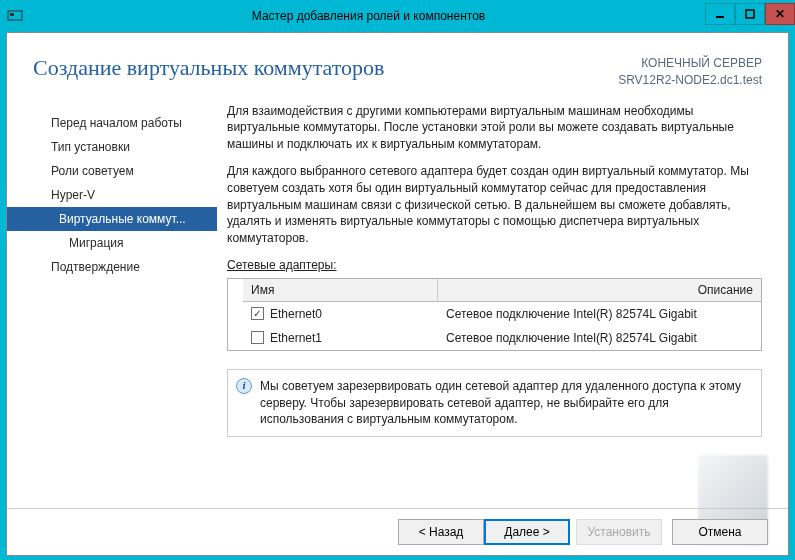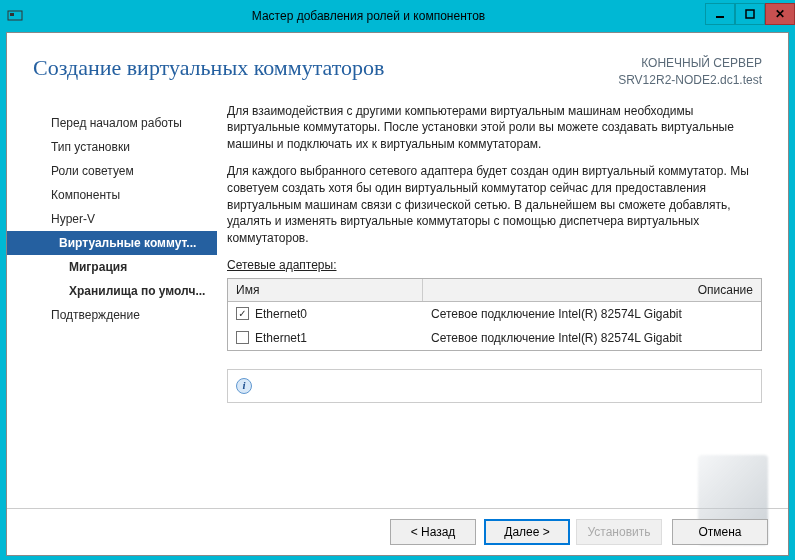--- a/index.html
+++ b/index.html
@@ -15,46 +15,46 @@
 
 .outer { margin:0 6px 6px 6px; height:524px; background:#fff; border:1px solid #888; position:relative; }
 
 .header { padding:22px 26px 14px 26px; display:flex; align-items:flex-start; }
 .header h1 { font-size:22px; font-weight:300; color:#2560a0; flex:1;font-family:Liberation Serif, serif; }
 .header .srv { text-align:right; font-size:12px; color:#5a6a78; line-height:1.4; }
 
 .body { display:flex; padding:0 26px 0 0; height:358px; }
 .nav { width:210px; padding-top:8px; }
 .nav-item { font-size:12px; padding:5px 0 5px 44px; color:#2a2a2a; cursor:pointer; white-space:nowrap; overflow:hidden; text-overflow:ellipsis; }
-.nav-item.l2 { padding-left:62px;font-weight:bold; }
+.nav-item.l2 { padding-left:62px; }
 .nav-item.sel { background:#2560a0; color:#fff; padding-left:52px; }
 .nav-item.dis { color:#aaa; cursor:default; }
 
 .main { flex:1; padding-left:10px; font-size:12px; color:#222; }
 .main p { line-height:1.4; margin-bottom:10px; }
 .main .lbl { margin-top:6px; margin-bottom:4px;text-decoration:underline; }
-.tbl { border:1px solid #b0b0b0; }
+.tbl { border:1px solid #b0b0b0;padding-left:15px; }
 .tbl-head { display:flex; background:#f2f2f2; border-bottom:1px solid #bbb; }
 .tbl-head > div { padding:4px 8px; font-size:12px; border-right:1px solid #ccc; }
 .tbl-head > div:last-child { border-right:none;text-align:right; }
 .col-name { width:195px; }
 .col-desc { flex:1; }
 .tbl-row { display:flex; padding:3px 0; }
 .tbl-row .col-name { display:flex; align-items:center; padding-left:8px; gap:6px; }
 .tbl-row .col-desc { padding:2px 8px; }
 .chk { width:13px; height:13px; border:1px solid #707070; display:inline-flex; align-items:center; justify-content:center; font-size:10px; color:#333; background:#fff; }
 
 .info-box { border:1px solid #ccc; padding:8px 10px 8px 8px; margin-top:18px; display:flex; gap:8px; font-size:12px; line-height:1.4; }
 .info-box .i-icon { width:16px; height:16px; border-radius:50%; background:#d8e8f8; border:1px solid #6098d0; display:flex; align-items:center; justify-content:center; font-size:11px; font-weight:bold; color:#205090; flex-shrink:0; font-style:italic; font-family:Georgia,serif; }
 
 .footer { position:absolute; bottom:0; left:0; right:0; border-top:1px solid #ccc; padding:10px 20px; display:flex; justify-content:flex-end; gap:6px; background:#fff; }
 .btn { min-width:86px; padding:4px 10px; font-size:12px; background:#f0f0f0; border:1px solid #aaa; cursor:pointer; }
 .btn.primary { border:2px solid #0078d7; }
 .btn.dis { color:#aaa; border-color:#ddd; cursor:default; }
-.btn-grp { display:flex; gap:8px; }
+.btn-grp { display:flex; gap:0; }
 .btn-grp .btn { border-radius:0; }
 .cancel-wrap { position:relative; width:96px; height:26px; margin-left:4px; }
 .cancel-wrap .ghost { position:absolute; right:0; bottom:0; width:70px; height:90px; background:linear-gradient(135deg,rgba(220,225,230,.3),rgba(180,188,195,.7)); border-radius:4px; filter:blur(1px); pointer-events:none; }
 .cancel-wrap .btn { position:relative; width:100%; height:100%; }
 </style>
 </head>
 <body>
 
 <div class="titlebar">
   <span class="icon">
@@ -87,25 +87,23 @@
       <div>КОНЕЧНЫЙ СЕРВЕР</div>
       <div>SRV12R2-NODE2.dc1.test</div>
     </div>
   </div>
 
   <div class="body">
     <div class="nav">
       <div class="nav-item">Перед началом работы</div>
       <div class="nav-item">Тип установки</div>
       <div class="nav-item">Роли советуем</div>
-      <div class="nav-item">Компоненты</div>
       <div class="nav-item">Hyper-V</div>
       <div class="nav-item l2 sel">Виртуальные коммут...</div>
       <div class="nav-item l2">Миграция</div>
-      <div class="nav-item l2">Хранилища по умолч...</div>
       <div class="nav-item">Подтверждение</div>
     </div>
 
     <div class="main">
       <p>Для взаимодействия с другими компьютерами виртуальным машинам необходимы виртуальные коммутаторы. После установки этой роли вы можете создавать виртуальные машины и подключать их к виртуальным коммутаторам.</p>
       <p>Для каждого выбранного сетевого адаптера будет создан один виртуальный коммутатор. Мы советуем создать хотя бы один виртуальный коммутатор сейчас для предоставления виртуальным машинам связи с физической сетью. В дальнейшем вы сможете добавлять, удалять и изменять виртуальные коммутаторы с помощью диспетчера виртуальных коммутаторов.</p>
       <p class="lbl">Сетевые адаптеры:</p>
 
       <div class="tbl">
         <div class="tbl-head">
@@ -123,20 +121,21 @@
           <div class="col-name">
             <span class="chk"></span>
             <span>Ethernet1</span>
           </div>
           <div class="col-desc">Сетевое подключение Intel(R) 82574L Gigabit</div>
         </div>
       </div>
 
       <div class="info-box">
         <span class="i-icon">i</span>
+        <span>Мы советуем зарезервировать один сетевой адаптер для удаленного доступа к этому серверу. Чтобы зарезервировать сетевой адаптер, не выбирайте его для использования с виртуальным коммутатором.</span>
       </div>
     </div>
   </div>
 
   <div class="footer">
     <div class="btn-grp">
       <button class="btn">&lt; Назад</button>
       <button class="btn primary">Далее &gt;</button>
     </div>
     <button class="btn dis">Установить</button>

